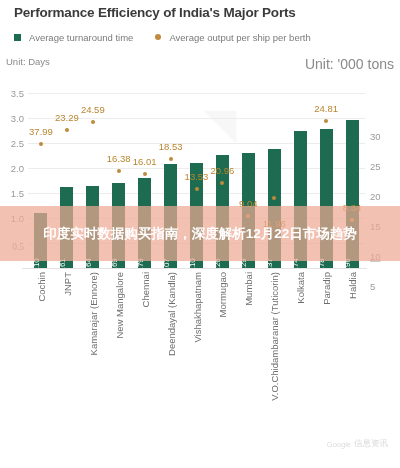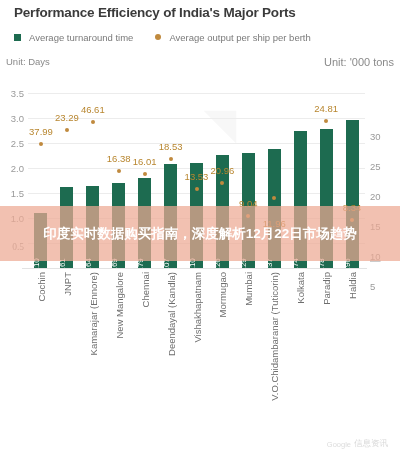--- a/index.html
+++ b/index.html
@@ -63,21 +63,21 @@
   
   #unit-left {
     position: absolute;
     left: 6px; top: 56px;
     font-size: 9.5px;
     color: #8a8a8a;
   }
   #unit-right {
     position: absolute;
     right: 6px; top: 56px;
-    font-size: 11px;
+    font-size: 14px;
     color: #8a8a8a;
   }
 
   
   #plot {
     position: absolute;
     left: 28px; top: 80px;
     width: 337px; height: 188px;
   }
   .gridline {
@@ -326,21 +326,21 @@
       <div class="bar-group" style="left: 317.538px; height: 188px;">
         <div class="bar" style="height: 148.395px; background: rgb(29, 107, 80);">
           <span class="bar-value">2.96</span>
         </div>
       </div>
       <div class="dot" style="left: 12.9615px; top: 60.3859px; background: rgb(192, 138, 62);"></div>
       <div class="dot-label" style="left: 12.9615px; top: 46.3859px;">37.99</div>
       <div class="dot" style="left: 38.8846px; top: 45.8874px; background: rgb(192, 138, 62);"></div>
       <div class="dot-label" style="left: 38.8846px; top: 31.8874px;">23.29</div>
       <div class="dot" style="left: 64.8077px; top: 38.0666px; background: rgb(192, 138, 62);"></div>
-      <div class="dot-label" style="left: 64.8077px; top: 24.0666px;">46.61</div>
+      <div class="dot-label" style="left: 64.8077px; top: 24.0666px;">24.59</div>
       <div class="dot" style="left: 90.7308px; top: 87.4579px; background: rgb(192, 138, 62);"></div>
       <div class="dot-label" style="left: 90.7308px; top: 73.4579px;">16.38</div>
       <div class="dot" style="left: 116.654px; top: 89.6838px; background: rgb(192, 138, 62);"></div>
       <div class="dot-label" style="left: 116.654px; top: 75.6838px;">16.01</div>
       <div class="dot" style="left: 142.577px; top: 74.5235px; background: rgb(192, 138, 62);"></div>
       <div class="dot-label" style="left: 142.577px; top: 60.5235px;">18.53</div>
       <div class="dot" style="left: 168.5px; top: 104.604px; background: rgb(192, 138, 62);"></div>
       <div class="dot-label" style="left: 168.5px; top: 90.6035px;">13.53</div>
       <div class="dot" style="left: 194.423px; top: 98.5875px; background: rgb(192, 138, 62);"></div>
       <div class="dot-label" style="left: 194.423px; top: 84.5875px;">20.96</div>

